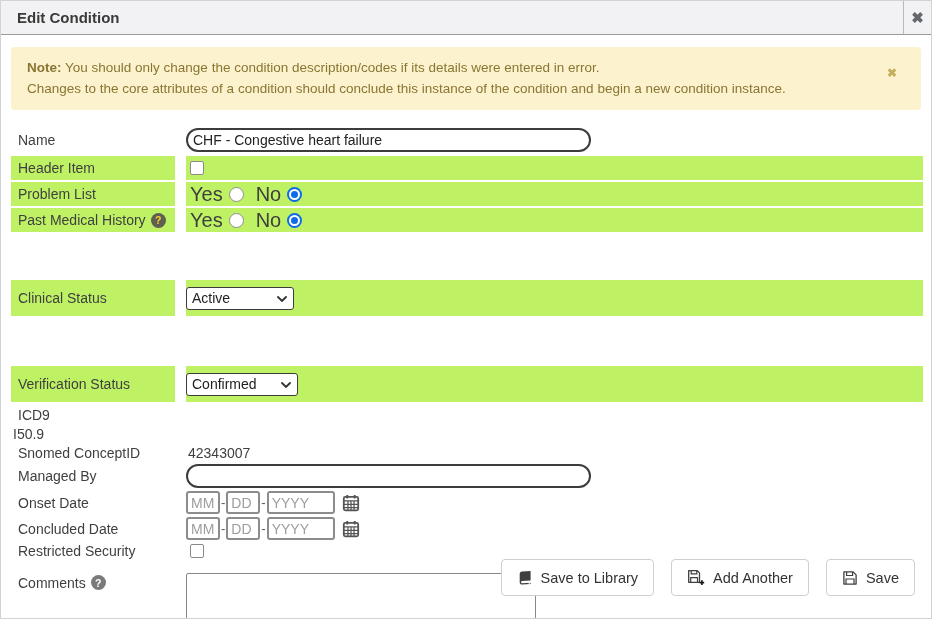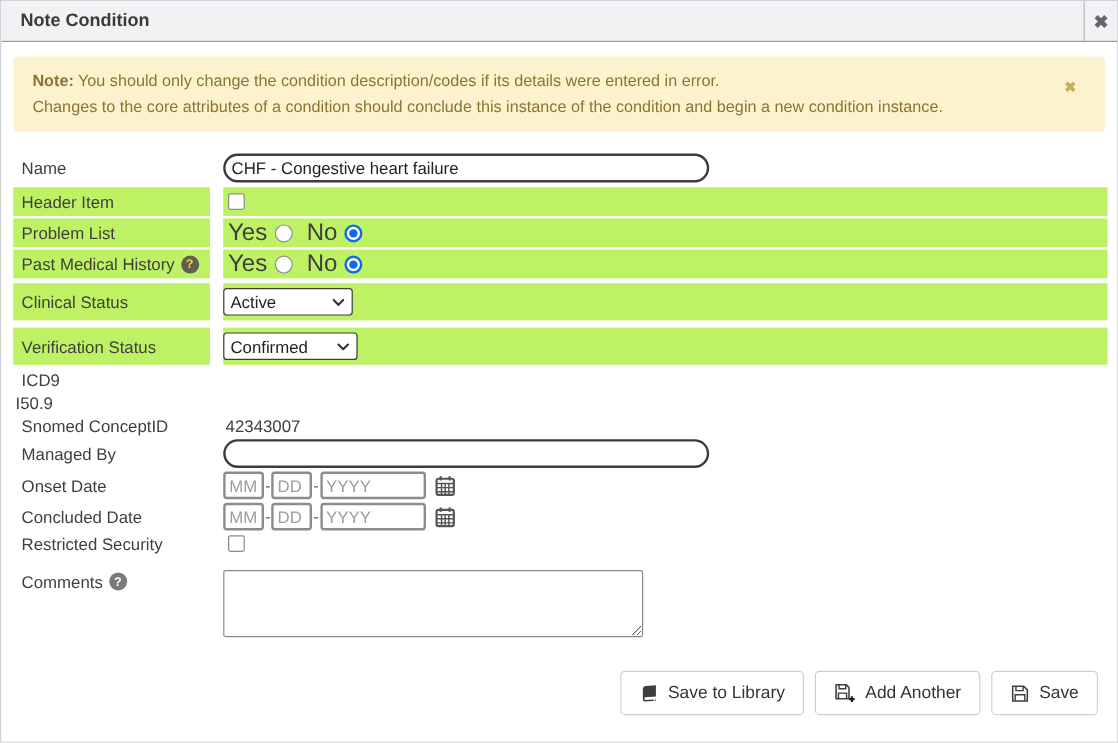--- a/index.html
+++ b/index.html
@@ -16,21 +16,21 @@
   .note b { color:#8a7532; }
   .note-dismiss { position:absolute; right:24px; top:16px; color:#c5af5e; font-size:12px; font-weight:bold; cursor:pointer; }
 
   
   .form { margin-top:18px; }
   .row { display:grid; grid-template-columns:164px 1fr; column-gap:11px; margin:0 8px 2px 10px; }
   .cell { display:flex; align-items:center; }
   .lbl { padding-left:7px; font-size:14px; color:#3f3f3f; gap:5px; }
   .gold .cell { background:#bef264; }
   .h24 .cell { height:24px; }
-  .h28 .cell { height:31px; }
+  .h28 .cell { height:36px;margin-top:44px; }
   .h17 .cell { height:17px; }
   .val { padding-left:2px; font-size:14px; color:#3f3f3f; }
 
   .mb4 { margin-bottom:4px; } .mb6 { margin-bottom:6px; } .mb3 { margin-bottom:3px; } .mb5 { margin-bottom:14px; }
 
   
   .txt-dark { width:405px; height:24px; border:2px solid #3c3c3c; border-radius:12px; padding:0 5px; font-size:14px; font-family:"Liberation Sans",sans-serif; color:#222; outline:none; }
   .chk { width:14px; height:14px; accent-color:#fff; border:1px solid #8a8a8a; appearance:none; background:#fff; border-radius:2px; }
   .radio { display:inline-block; width:15px; height:15px; border-radius:50%; background:#fff; border:1.5px solid #8e8e8e; margin:0 0 0 6px; position:relative; }
   .radio.checked { border:2px solid #0e6be8; }
@@ -38,44 +38,44 @@
   .radio-lbl { font-size:20px; color:#3f3f3f; }
   .radio-gap { width:12px; }
 
   .selwrap { position:relative; display:inline-block; }
   .sel { appearance:none; -webkit-appearance:none; height:23px; border:1.5px solid #3c3c3c; border-radius:3px; background:#fff; font-size:14px; font-family:"Liberation Sans",sans-serif; color:#222; padding:0 24px 0 5px; outline:none; }
   .sel-clinical { width:108px; }
   .sel-verif { width:112px; }
   .selwrap svg { position:absolute; right:7px; top:9px; pointer-events:none; }
 
   .date-box { width:34px; height:23px; border:2px solid #8c8c8c; border-radius:3px; padding:0 3px; font-size:14px; font-family:"Liberation Sans",sans-serif; color:#333; outline:none; }
-  .date-box.yyyy { width:88px; }
+  .date-box.yyyy { width:68px; }
   .date-box::placeholder { color:#9d9d9d; }
   .dash { color:#555; margin:0 1px; font-size:13px; }
   .cal { margin-left:7px; cursor:pointer; display:inline-flex; }
 
   .comments { width:350px; height:56px; border:1px solid #888; border-radius:2px; resize:both; font-size:14px; font-family:"Liberation Sans",sans-serif; padding:3px 5px; outline:none; }
   .cmt-cell { align-items:flex-start; }
 
   .help { display:inline-flex; align-items:center; justify-content:center; width:15px; height:15px; border-radius:50%; background:#5f5f52; font-size:10.5px; font-weight:bold; flex:none; }
   .help.on-gold { color:#fcd12b; }
   .help.on-white { color:#fff; background:#7a7a7a; }
 
   
-  .footer { position:absolute; right:16px; bottom:22px; display:flex; gap:9px; }
+  .footer { position:absolute; right:16px; bottom:22px; display:flex; gap:17px; }
   .btn { display:flex; align-items:center; gap:8px; height:37px; padding:0 15px; background:#fff; border:1px solid #ccd0d4; border-radius:4px; font-size:14.5px; color:#333; cursor:pointer; font-family:"Liberation Sans",sans-serif; }
   .btn svg { flex:none; }
 </style>
 </head>
 <body>
 
 <div class="dialog">
 
   <div class="dlg-header">
-    <div class="dlg-title">Note Condition</div>
+    <div class="dlg-title">Edit Condition</div>
     <div class="dlg-close">
         <span>✖</span>
       </div>
   </div>
 
   <div class="note">
     <div><b>Note:</b><span> You should only change the condition description/codes if its details were entered in error.</span></div>
     <div>Changes to the core attributes of a condition should conclude this instance of the condition and begin a new condition instance.</div>
     <span class="note-dismiss"><span>✖</span></span>
   </div>

